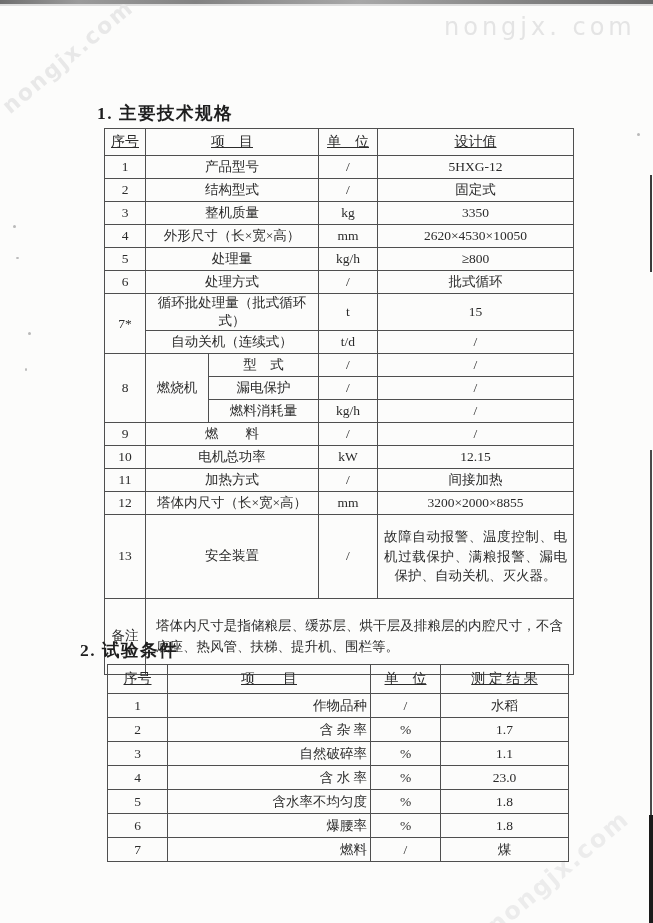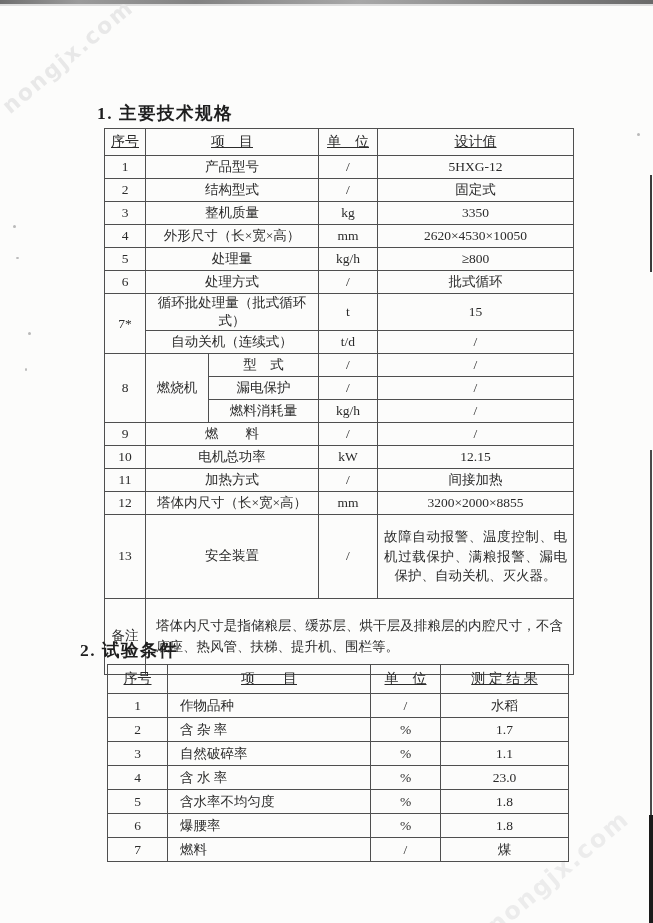--- a/index.html
+++ b/index.html
@@ -26,40 +26,41 @@
   .t1{left:97px;top:101px;}
   .t2{left:80px;top:638px;}
   table{position:absolute;border-collapse:collapse;table-layout:fixed;}
   td{border:1px solid #4f4f4f;text-align:center;vertical-align:middle;
      font-size:13.5px;padding:0 3px;color:#2b2b2b;}
   .spec{left:104px;top:128px;width:469px;}
   .test{left:107px;top:664px;width:461px;}
   .h-head{height:27px;} .h-std{height:23px;} .h-13{height:62px;} .h-note{height:54px;}
   .h2-head{height:29px;} .h2-std{height:24px;}
   td.head{font-size:14px;text-decoration:underline;}
-  td.left{text-align:left;padding-left:12px;}
+  td.left{text-align:right;padding-left:12px;}
   td.multiline{font-size:13.5px;line-height:1.45;padding:12px 6px;text-align:justify;text-align-last:center;}
   td.note-text{font-size:13.5px;line-height:1.6;padding:16px 10px;text-align:justify;text-align-last:left;}
 </style>
 </head>
 <body>
 
 <div class="page">
 
   <div class="scan-bar-top"></div>
   <div class="edge-line edge-a"></div>
   <div class="edge-line edge-b"></div>
   <div class="edge-line edge-c"></div>
   <div class="speck" style="left:13px;top:225px;width:3px;height:3px;"></div>
   <div class="speck" style="left:16px;top:257px;width:3px;height:2px;"></div>
   <div class="speck" style="left:28px;top:332px;width:3px;height:3px;"></div>
   <div class="speck" style="left:25px;top:368px;width:2px;height:3px;"></div>
   <div class="speck" style="left:637px;top:133px;width:3px;height:3px;"></div>
 
   <div class="wm wm-tl">nongjx.com</div>
+  <div class="wm wm-tr">nongjx. com</div>
   <div class="wm wm-br">nongjx.com</div>
 
   <div class="sec-title t1">1. 主要技术规格</div>
 
   <table class="spec">
     <colgroup>
         <col style="width:41px">
         <col style="width:63px">
         <col style="width:110px">
         <col style="width:59px">

